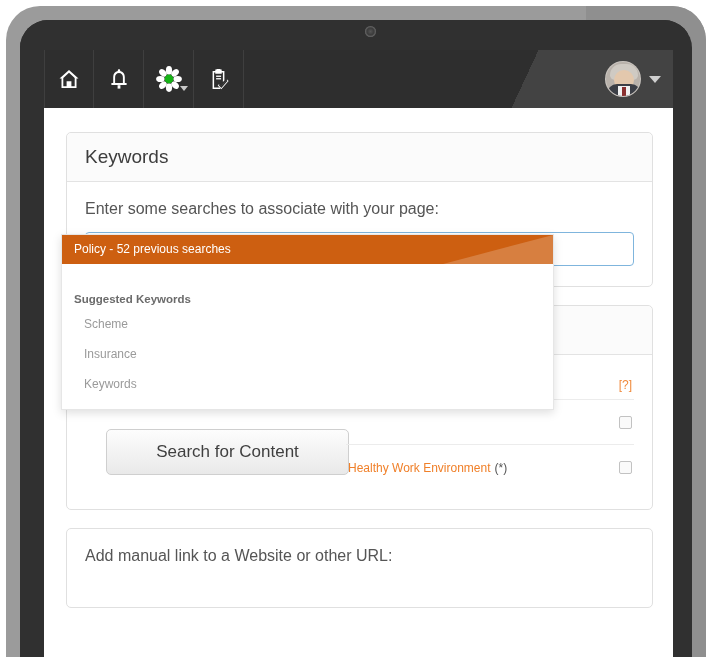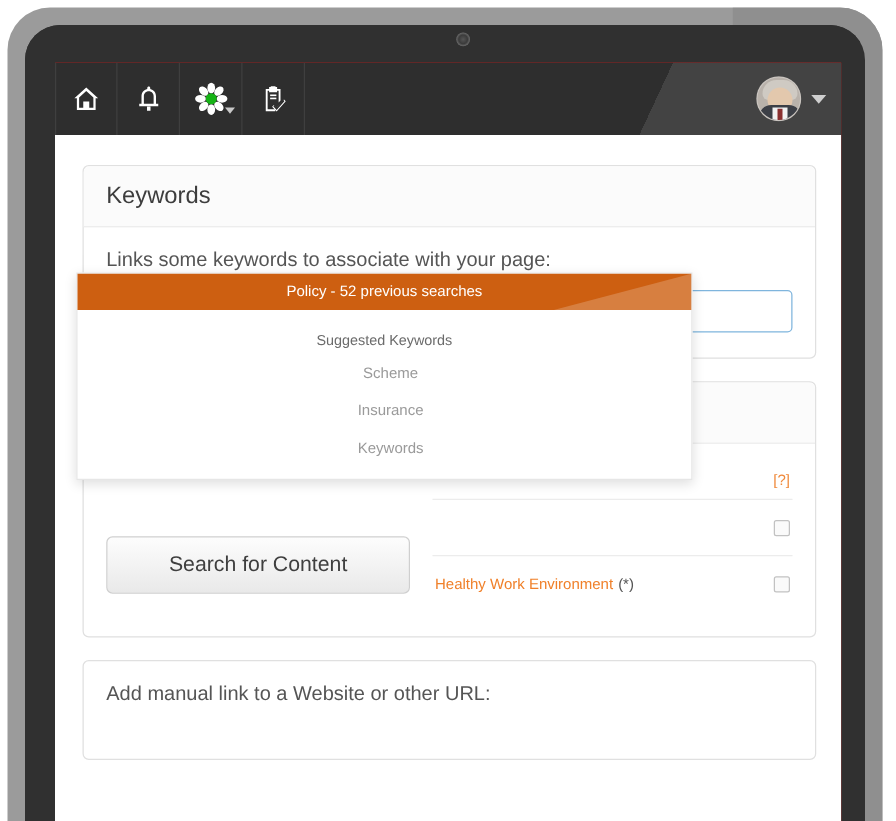--- a/index.html
+++ b/index.html
@@ -52,21 +52,21 @@
     border-radius: 50%;
     background: radial-gradient(circle at 50% 50%, #555 0%, #3b3b3b 45%, #6b6b6b 70%, #474747 100%);
   }
 
   
   .screen {
     position: absolute;
     left: 44px; top: 50px;
     width: 629px; height: 607px;
     overflow: hidden;
-    background: #b91c1c;
+    background: #f97316;
   }
 
   
   .navbar {
     position: relative;
     height: 58px;
     background: #2e2e2e;
     display: flex;
     align-items: stretch;
   }
@@ -177,50 +177,49 @@
     font-size: 11px;
     color: #555;
     white-space: nowrap;
   }
   .tag .x { color: #7a7a7a; font-size: 11px; }
   .tag-typed { font-size: 11px; color: #666; padding-left: 2px; }
 
   
   .autocomplete {
     position: absolute;
-    left: 17px; top: 110px;
+    left: 17px; top: 126px;
     width: 493px;
     background: #ffffff;
     border: 1px solid #e6e6e6;
     box-shadow: 0 3px 9px rgba(0,0,0,0.13);
     z-index: 30;
     padding-bottom: 10px;
-    text-align: center;
   }
   .ac-selected {
     position: relative;
     background: #cd5f11;
     color: #ffffff;
     font-size: 12px;
     padding: 7px 12px 8px 12px;
     overflow: hidden;
   }
   .ac-selected .sheen {
     position: absolute;
     right: 0; top: 0;
     width: 110px; height: 100%;
     background: rgba(255,255,255,0.20);
     clip-path: polygon(100% 0, 100% 100%, 0 100%);
   }
   .ac-selected span { position: relative; z-index: 2; }
   .ac-group {
     font-size: 11.5px;
-    font-weight: normal;
+    font-weight: bold;
     color: #6b6b6b;
-    padding: 19px 12px 4px 12px;
+    padding: 29px 12px 4px 12px;
   }
   .ac-item {
     font-size: 12px;
     color: #9a9a9a;
     padding: 8px 12px 8px 22px;
   }
 
   
   .results-row { display: flex; gap: 18px; align-items: flex-start; }
   .col-left { width: 243px; padding-top: 4px; }
@@ -230,20 +229,21 @@
     display: block;
     width: 100%;
     padding: 12px 10px;
     background: linear-gradient(#fdfdfd, #e9e9e9);
     border: 1px solid #cfcfcf;
     border-radius: 5px;
     font-size: 17px;
     color: #3f3f3f;
     font-family: "Liberation Sans", sans-serif;
     text-align: center;
+    margin-left: 21px;
   }
 
   .help-row { text-align: right; padding: 2px 2px 6px 0; }
   .help-link { color: #f08a3c; font-size: 12px; text-decoration: none; }
 
   .result-item {
     display: flex;
     align-items: center;
     justify-content: space-between;
     border-top: 1px solid #ececec;
@@ -355,21 +355,21 @@
       </div>
     </div>
 
     <div class="page">
 
       <div class="panel">
         <div class="panel-head">
           <div class="panel-title">Keywords</div>
         </div>
         <div class="panel-body">
-          <div class="field-label">Links some keywords to associate with your page:</div>
+          <div class="field-label">Enter some searches to associate with your page:</div>
 
           <div class="tag-input">
             <span class="tag">
               <span class="x">x</span>
               <span>policies and procedures</span>
             </span>
             <span class="tag">
               <span class="x">x</span>
               <span>procedures</span>
             </span>

